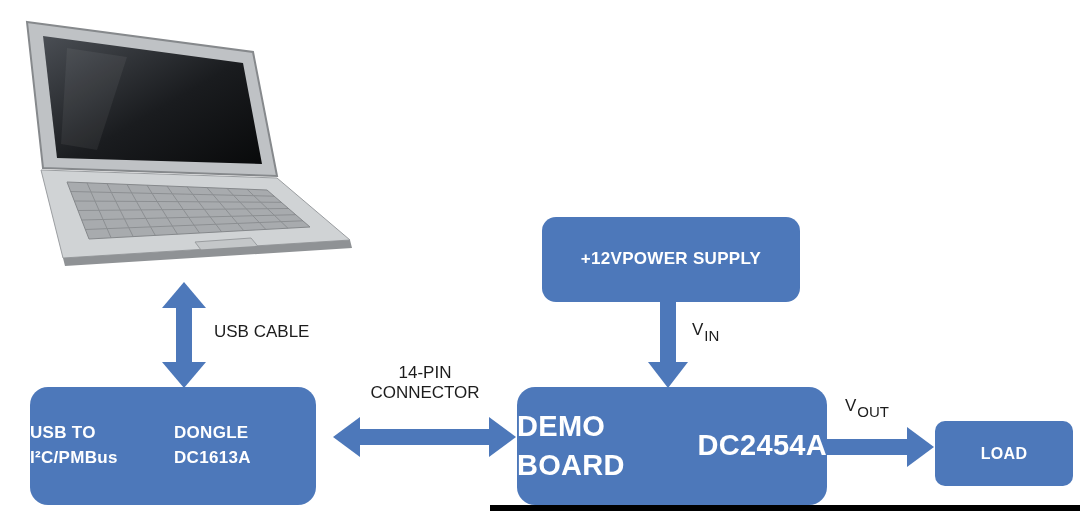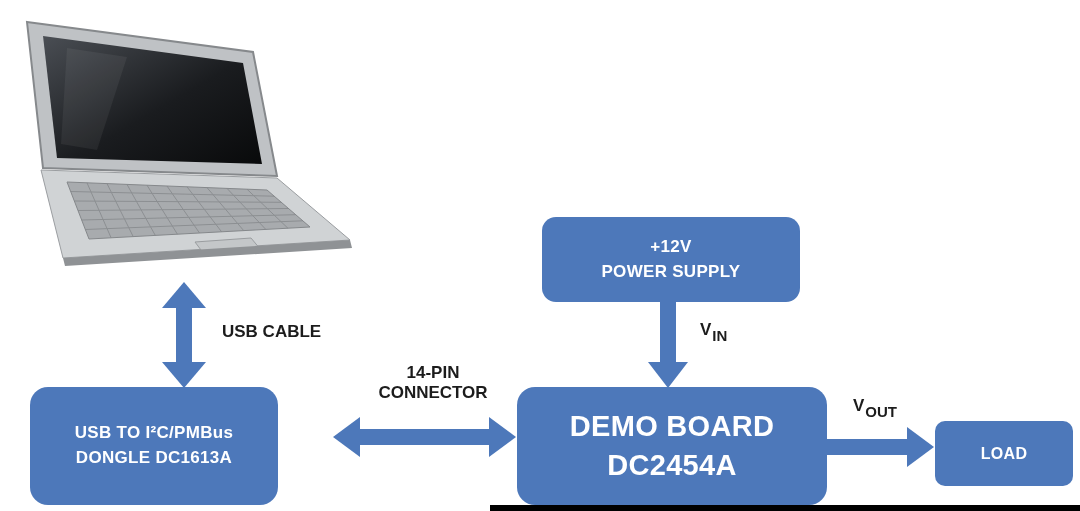--- a/index.html
+++ b/index.html
@@ -15,39 +15,38 @@
     width:1080px;height:511px;
     background:#ffffff;
     overflow:hidden;
     font-family:"Liberation Sans",sans-serif;
   }
   .bluebox{
     position:absolute;
     background:var(--box-blue);
     color:var(--text-white);
     font-weight:bold;
-    display:flex;flex-direction:column;
+    display:flex;
     align-items:center;justify-content:center;
-    text-align:right;
+    text-align:left;
     border-radius:18px;
     letter-spacing:.3px;
   }
   .bluebox .ln{display:block;}
-  #dongle-box{left:30px;top:387px;width:248px;height:118px;font-size:17px;line-height:1.45;}
+  #dongle-box{left:30px;top:387px;width:286px;height:118px;font-size:17px;line-height:1.45;}
   #demo-box{left:517px;top:387px;width:310px;height:118px;font-size:29px;line-height:1.35;}
   #power-box{left:542px;top:217px;width:258px;height:85px;font-size:17px;line-height:1.45;border-radius:14px;}
   #load-box{left:935px;top:421px;width:138px;height:65px;font-size:16px;border-radius:10px;}
   .blabel{
     position:absolute;
     color:var(--label-black);
-    font-weight:bold;
+    font-weight:normal;
     font-size:17px;
     line-height:20px;
     white-space:nowrap;
-    margin-left:8px;
   }
   .blabel sub{
     font-size:15px;
     position:relative;
     top:2px;
     left:1px;
   }
   #usb-cable-label{left:214px;top:322px;}
   #connector-label{left:350px;top:363px;width:150px;text-align:center;white-space:normal;}
   #vin-label{left:692px;top:320px;}

